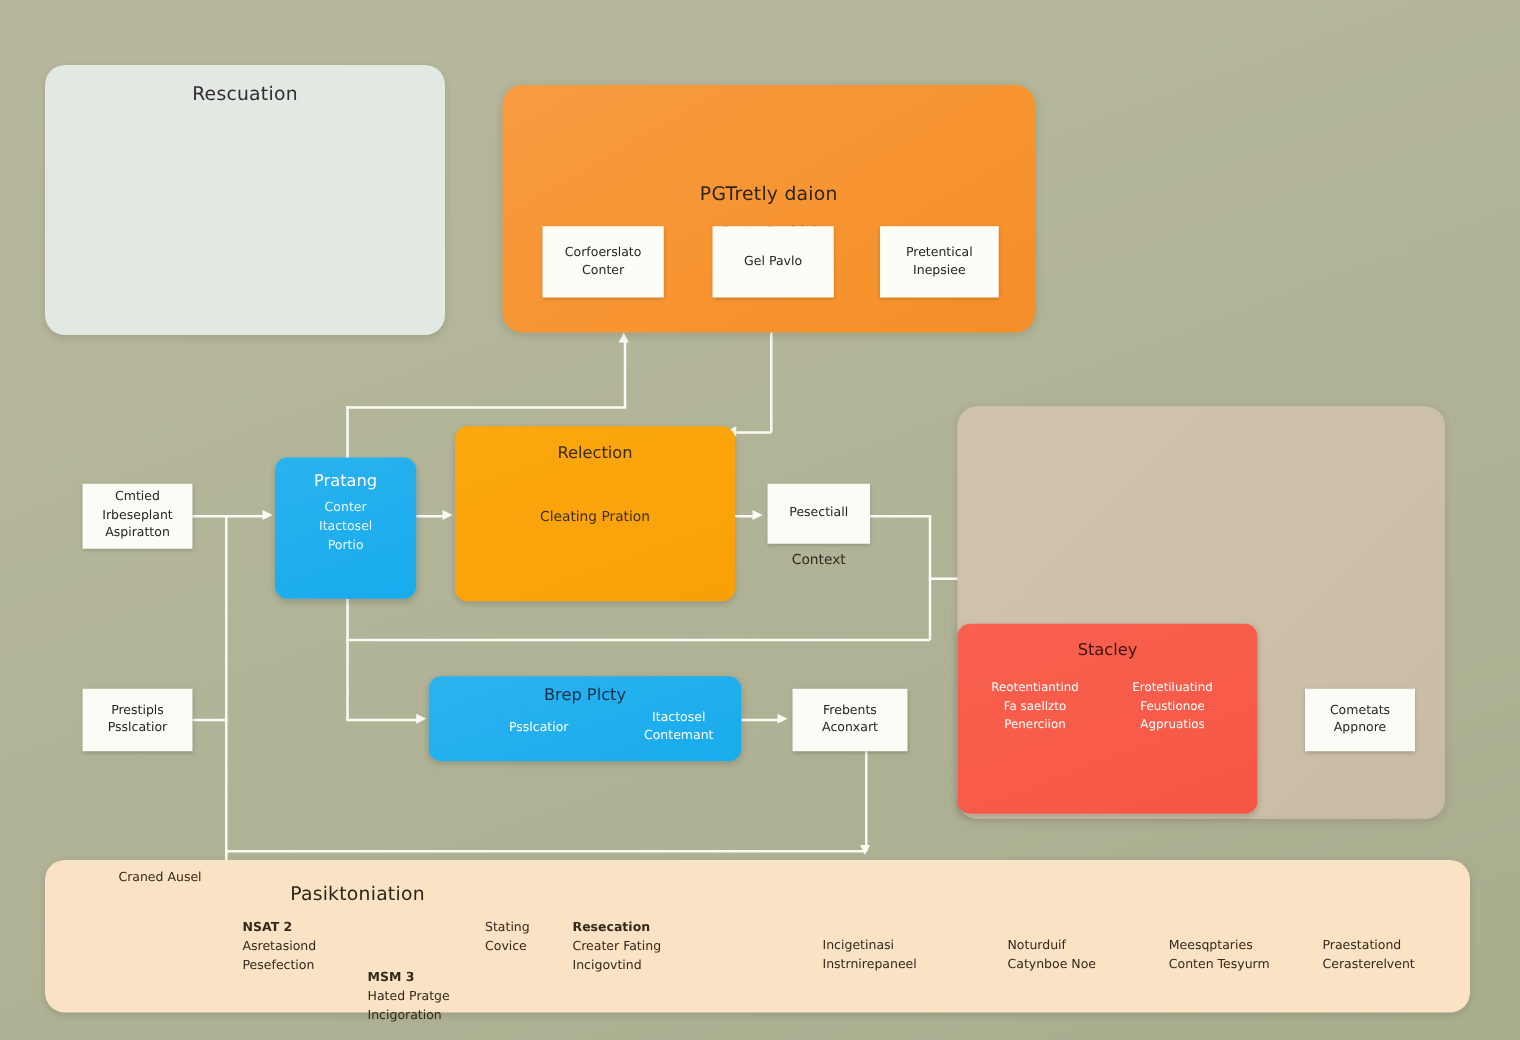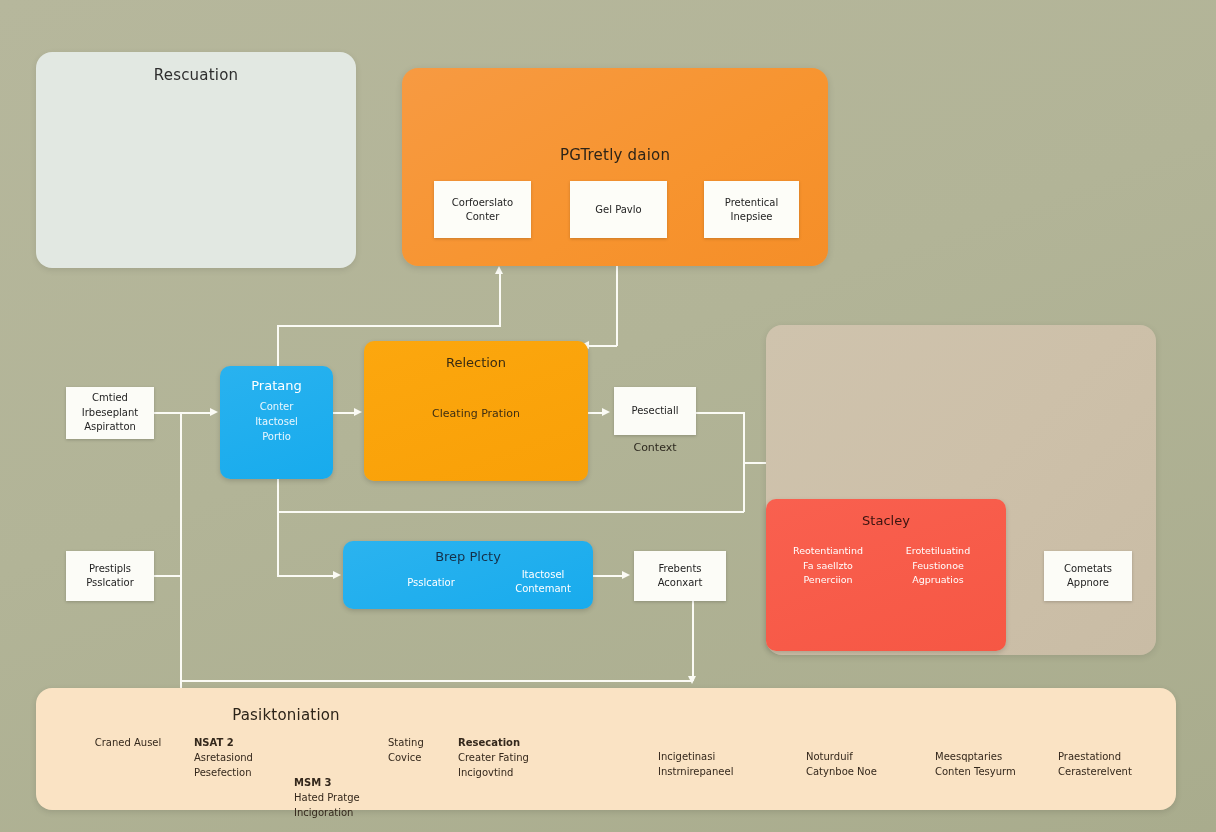--- a/index.html
+++ b/index.html
@@ -84,21 +84,21 @@
     background: #fae3c4;
     box-shadow: 0 2px 6px rgba(0,0,0,.12);
   }
   #panel-bottom .panel-title {
     top: 18px; left: 0; width: 500px; right: auto;
     text-align: center; color: #2c2419; font-size: 15px;
   }
 
   .bottom-col {
     position: absolute;
-    top: 735px;
+    top: 695px;
     font-size: 10px;
     line-height: 1.5;
     color: #34281c;
   }
   .bottom-col .hd { font-weight: bold; }
 
   
   .node {
     border-radius: 10px;
     box-shadow: 0 2px 5px rgba(0,0,0,.16);

